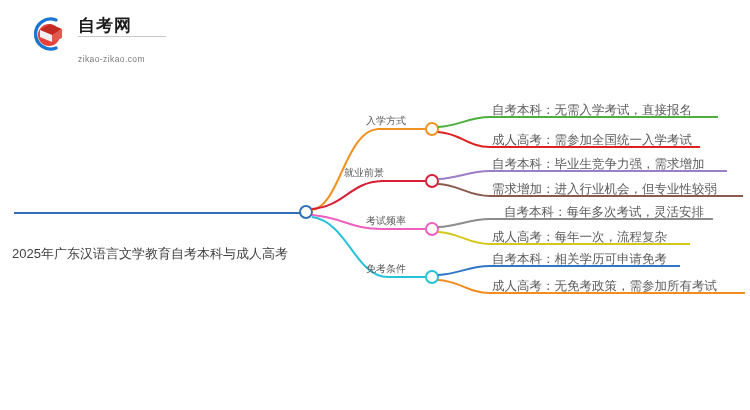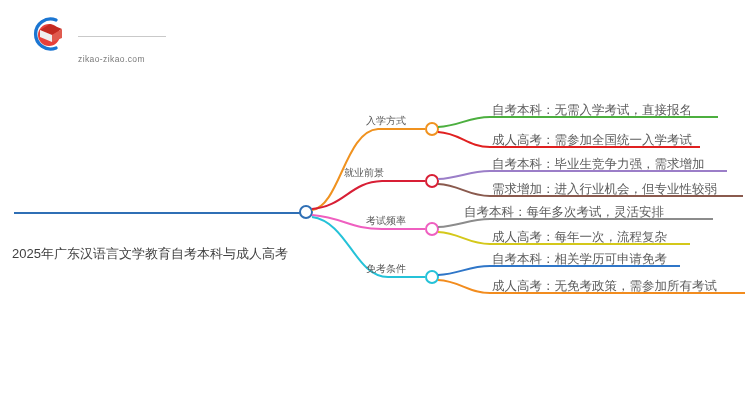--- a/index.html
+++ b/index.html
@@ -95,20 +95,21 @@
 <body>
 
 <div id="logo-block">
   <svg id="logo-mark" viewBox="0 0 44 40">
     <path d="M30 6 A15 15 0 1 0 30 34" fill="none" stroke="#1b76d2" stroke-width="3.4" stroke-linecap="round"></path>
     <circle cx="23" cy="21" r="11" fill="#e8403a"></circle>
     <path d="M14 16 L24 10 L36 15 L26 21 Z" fill="#c32b22"></path>
     <path d="M26 21 L36 15 L36 24 L26 28 Z" fill="#e05b4f"></path>
     <path d="M14 16 L26 21 L26 28 L14 23 Z" fill="#f0f0f0"></path>
   </svg>
+  <div id="logo-title">自考网</div>
   <div id="logo-rule"></div>
   <div id="logo-url">zikao-zikao.com</div>
 </div>
 
 <svg id="wires">
 
   <line x1="14" y1="213" x2="300" y2="213" stroke="#2f6fb5" stroke-width="1.8"></line>
   <circle cx="306" cy="212" r="6" fill="#ffffff" stroke="#2f6fb5" stroke-width="2"></circle>
 
   <path d="M312 210 C 340 206 345 131 378 129 L 425 129" fill="none" stroke="#f0921f" stroke-width="2"></path>
@@ -138,17 +139,17 @@
 <div class="node-text branch-label" style="left:344px; top:166px;">就业前景</div>
 <div class="node-text branch-label" style="left:366px; top:214px;">考试频率</div>
 <div class="node-text branch-label" style="left:366px; top:262px;">免考条件</div>
 
 <div class="node-text leaf-label" style="left:492px; top:102px;">自考本科：无需入学考试，直接报名</div>
 <div class="node-text leaf-label" style="left:492px; top:132px;">成人高考：需参加全国统一入学考试</div>
 
 <div class="node-text leaf-label" style="left:492px; top:156px;">自考本科：毕业生竞争力强，需求增加</div>
 <div class="node-text leaf-label" style="left:492px; top:181px;">需求增加：进入行业机会，但专业性较弱</div>
 
-<div class="node-text leaf-label" style="left:464px; top:204px;">自考本科：每年多次考试，灵活安排</div>
+<div class="node-text leaf-label" style="left:504px; top:204px;">自考本科：每年多次考试，灵活安排</div>
 <div class="node-text leaf-label" style="left:492px; top:229px;">成人高考：每年一次，流程复杂</div>
 
 <div class="node-text leaf-label" style="left:492px; top:251px;">自考本科：相关学历可申请免考</div>
 <div class="node-text leaf-label" style="left:492px; top:278px;font-family:Liberation Mono, monospace;">成人高考：无免考政策，需参加所有考试</div>
 
 </body></html>

